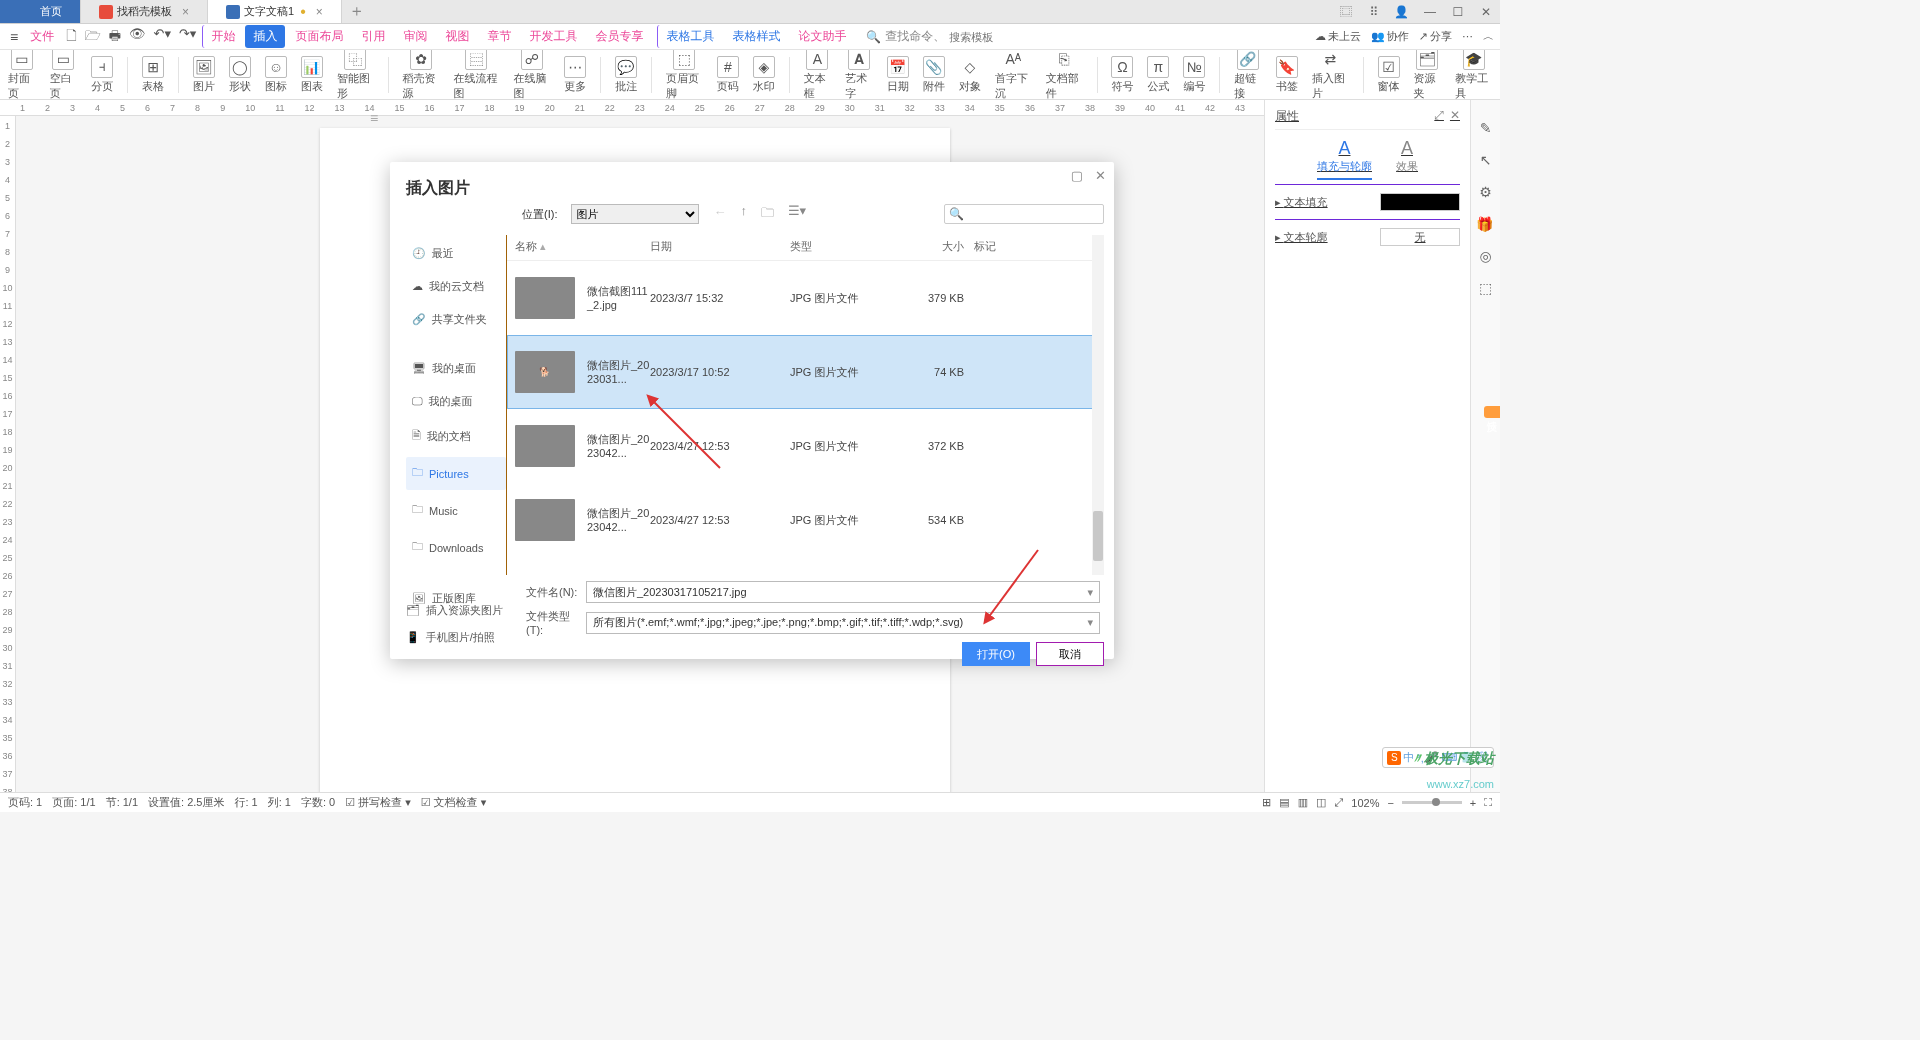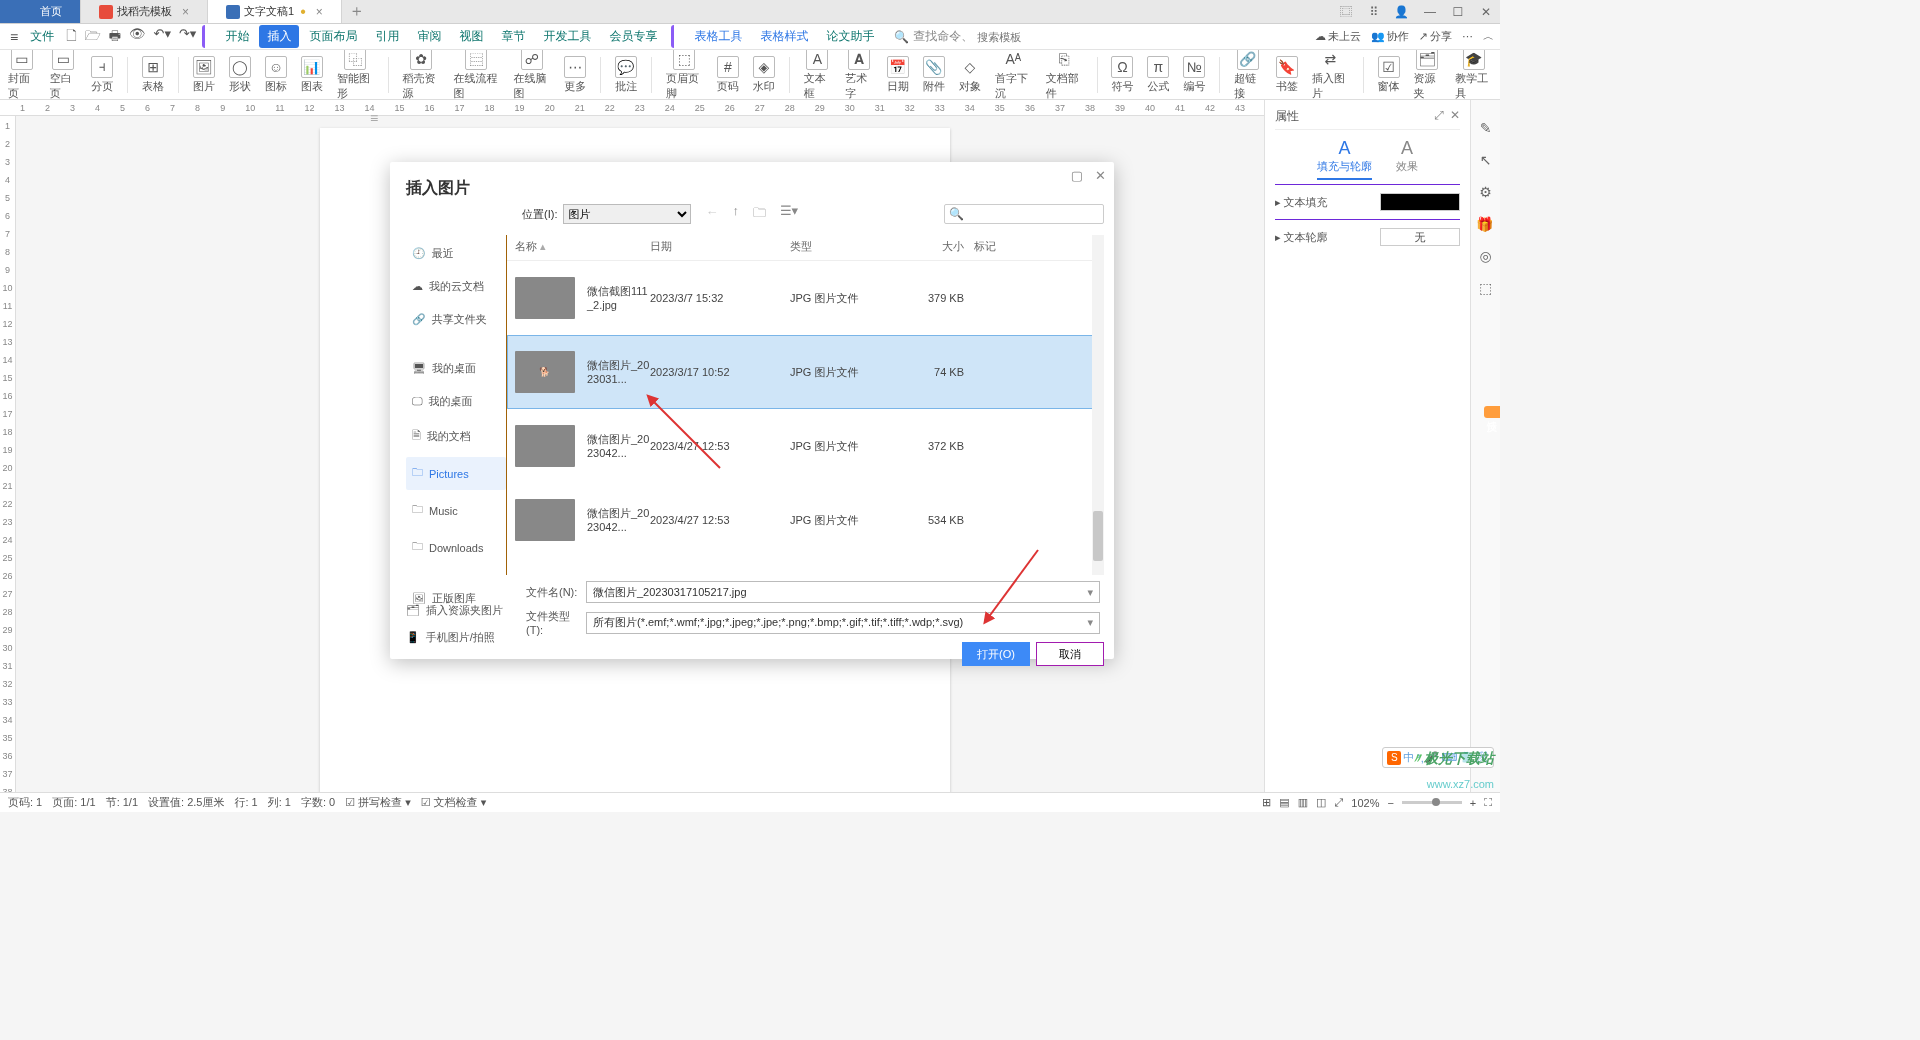--- a/index.html
+++ b/index.html
@@ -12,24 +12,24 @@
 .tab.active-doc { background: #fff; }
 .tab .close { margin-left: 6px; color: #888; font-size: 12px; }
 .tab .dot { color: #e0b030; font-size: 16px; margin-left: 2px; }
 .tab-icon { width: 14px; height: 14px; display: inline-block; }
 .tab-plus { width: 30px; display: flex; align-items: center; justify-content: center; color: #888; font-size: 16px; }
 .winctrl { margin-left: auto; display: flex; align-items: center; }
 .winctrl span { width: 28px; text-align: center; color: #666; font-size: 12px; }
 
 
 .menubar { height: 26px; background: #fff; display: flex; align-items: center; padding: 0 6px; gap: 2px; border-bottom: 1px solid #e3e3e3; }
-.menu-btn { padding: 3px 8px; font-size: 12px; color: #0f766e; cursor: pointer; border-radius: 3px; }
+.menu-btn { padding: 3px 8px; font-size: 12px; color: #ec4899; cursor: pointer; border-radius: 3px; }
 .menu-btn.active { background: #2e77e5; color: #fff; }
 .menu-btn.blue { color: #2e77e5; }
-.menu-btn.sep { border-left: 3px solid #8b5cf6; margin-left: 4px; padding-left: 20px; }
+.menu-btn.sep { border-left: 1px solid #8b5cf6; margin-left: 4px; padding-left: 8px; }
 .menu-ham { font-size: 14px; color: #555; padding: 0 4px; }
 .menu-file { padding: 3px 6px; }
 .qat { display: flex; gap: 8px; margin-left: 4px; }
 .qat span { color: #555; font-size: 13px; }
 .menu-search { margin-left: 10px; color: #888; display: flex; align-items: center; gap: 4px; }
 .menu-search input { border: none; font-size: 11px; width: 80px; color: #888; background: transparent; }
 .menu-right { margin-left: auto; display: flex; gap: 10px; align-items: center; color: #555; font-size: 11px; }
 .menu-right span { display: flex; align-items: center; gap: 2px; }
 
 
@@ -40,21 +40,21 @@
 .rsep { width: 1px; height: 36px; background: #e3e3e3; }
 
 
 .workarea { position: absolute; top: 100px; left: 0; right: 236px; bottom: 20px; background: #f5f5f5; }
 .ruler-h { height: 16px; background: #fff; border-bottom: 1px solid #ddd; font-size: 9px; color: #888; padding-left: 20px; display: flex; align-items: center; gap: 20px; overflow: hidden;}
 .ruler-v { position: absolute; left: 0; top: 16px; width: 16px; bottom: 0; background: #fff; border-right: 1px solid #ddd; font-size: 9px; color: #888; display: flex; flex-direction: column; align-items: center; gap: 8px; padding-top: 5px; overflow: hidden;}
 .page { position: absolute; left: 320px; top: 28px; width: 630px; height: 760px; background: #fff; box-shadow: 0 1px 3px rgba(0,0,0,0.2); }
 .page-toolbar { position: absolute; left: 370px; top: 10px; width: 20px; height: 20px; color: #aaa; font-size: 14px; }
 
 
-.rightpanel { position: absolute; right: 30px; top: 100px; width: 206px; bottom: 20px; background: #fff; border-left: 1px solid #e0e0e0; padding: 4px 10px; }
+.rightpanel { position: absolute; right: 30px; top: 100px; width: 206px; bottom: 20px; background: #fff; border-left: 1px solid #e0e0e0; padding: 4px 10px; text-decoration: underline; }
 .rightpanel .title { font-size: 12px; color: #555; padding: 4px 0; border-bottom: 1px solid #eee; display: flex; justify-content: space-between; }
 .rightpanel .title .tctrls { display: flex; gap: 6px; color: #888; }
 .rp-tabs { display: flex; gap: 24px; margin: 8px 0 4px; justify-content: center; }
 .rp-tab { text-align: center; font-size: 11px; color: #888; }
 .rp-tab.active { color: #2e77e5; border-bottom: 2px solid #2e77e5; padding-bottom: 4px; }
 .rp-tab .ti { font-size: 18px; display: block; }
 .rp-row { display: flex; justify-content: space-between; align-items: center; padding: 8px 0; border-top: 1px solid #6d28d9; font-size: 11px; color: #555;}
 .rp-row .ctrl { width: 80px; height: 18px; border: 1px solid #ccc; background: #000; }
 .rp-row .ctrl.sel { background: #fff; text-align: center; color: #555; line-height: 16px; }
 
@@ -63,21 +63,21 @@
 
 
 .statusbar { position: absolute; left:0; right:0; bottom:0; height: 20px; background: #fff; border-top: 1px solid #ddd; display: flex; align-items: center; padding: 0 8px; font-size: 11px; color: #555; gap: 10px; }
 .statusbar .right { margin-left: auto; display: flex; gap: 8px; align-items: center; }
 
 
 .dialog { position: absolute; left: 390px; top: 162px; width: 724px; height: 497px; background: #fff; box-shadow: 0 4px 20px rgba(0,0,0,0.25); border-radius: 2px; padding: 16px 10px 10px 16px; }
 .dlg-title { font-size: 16px; font-weight: 600; color: #333; }
 .dlg-header { display: flex; align-items: center; margin-top: 4px; }
 .dlg-winbtns { position: absolute; right: 8px; top: 6px; display: flex; gap: 12px; color: #888; font-size: 13px; }
-.dlg-loc { display: flex; align-items: center; gap: 6px; margin-left: 116px; font-size: 11px; }
+.dlg-loc { display: flex; align-items: center; gap: 14px; margin-left: 116px; font-size: 11px; }
 .dlg-loc select { width: 128px; height: 20px; font-size: 11px; border: 1px solid #bbb; }
 .dlg-nav { display: flex; gap: 14px; margin-left: 14px; color: #888; font-size: 13px; }
 .dlg-nav span.disabled { color: #ccc; }
 .dlg-search { margin-left: auto; width: 160px; height: 20px; border: 1px solid #ccc; border-radius: 2px; display: flex; align-items: center; padding: 0 4px; color: #aaa; font-size: 12px;}
 
 .dlg-body { display: flex; margin-top: 10px; height: 340px; }
 .dlg-side { width: 100px; display: flex; flex-direction: column; gap: 4px; font-size: 11px; color: #555; padding-top: 4px;}
 .dlg-side .item { padding: 7px 6px; display: flex; align-items: center; gap: 6px; cursor: pointer; border-radius: 2px;}
 .dlg-side .item.active { background: #eaf2fd; color: #2e77e5; }
 .dlg-side .divider { height: 1px; background: #eee; margin: 6px 0; }

